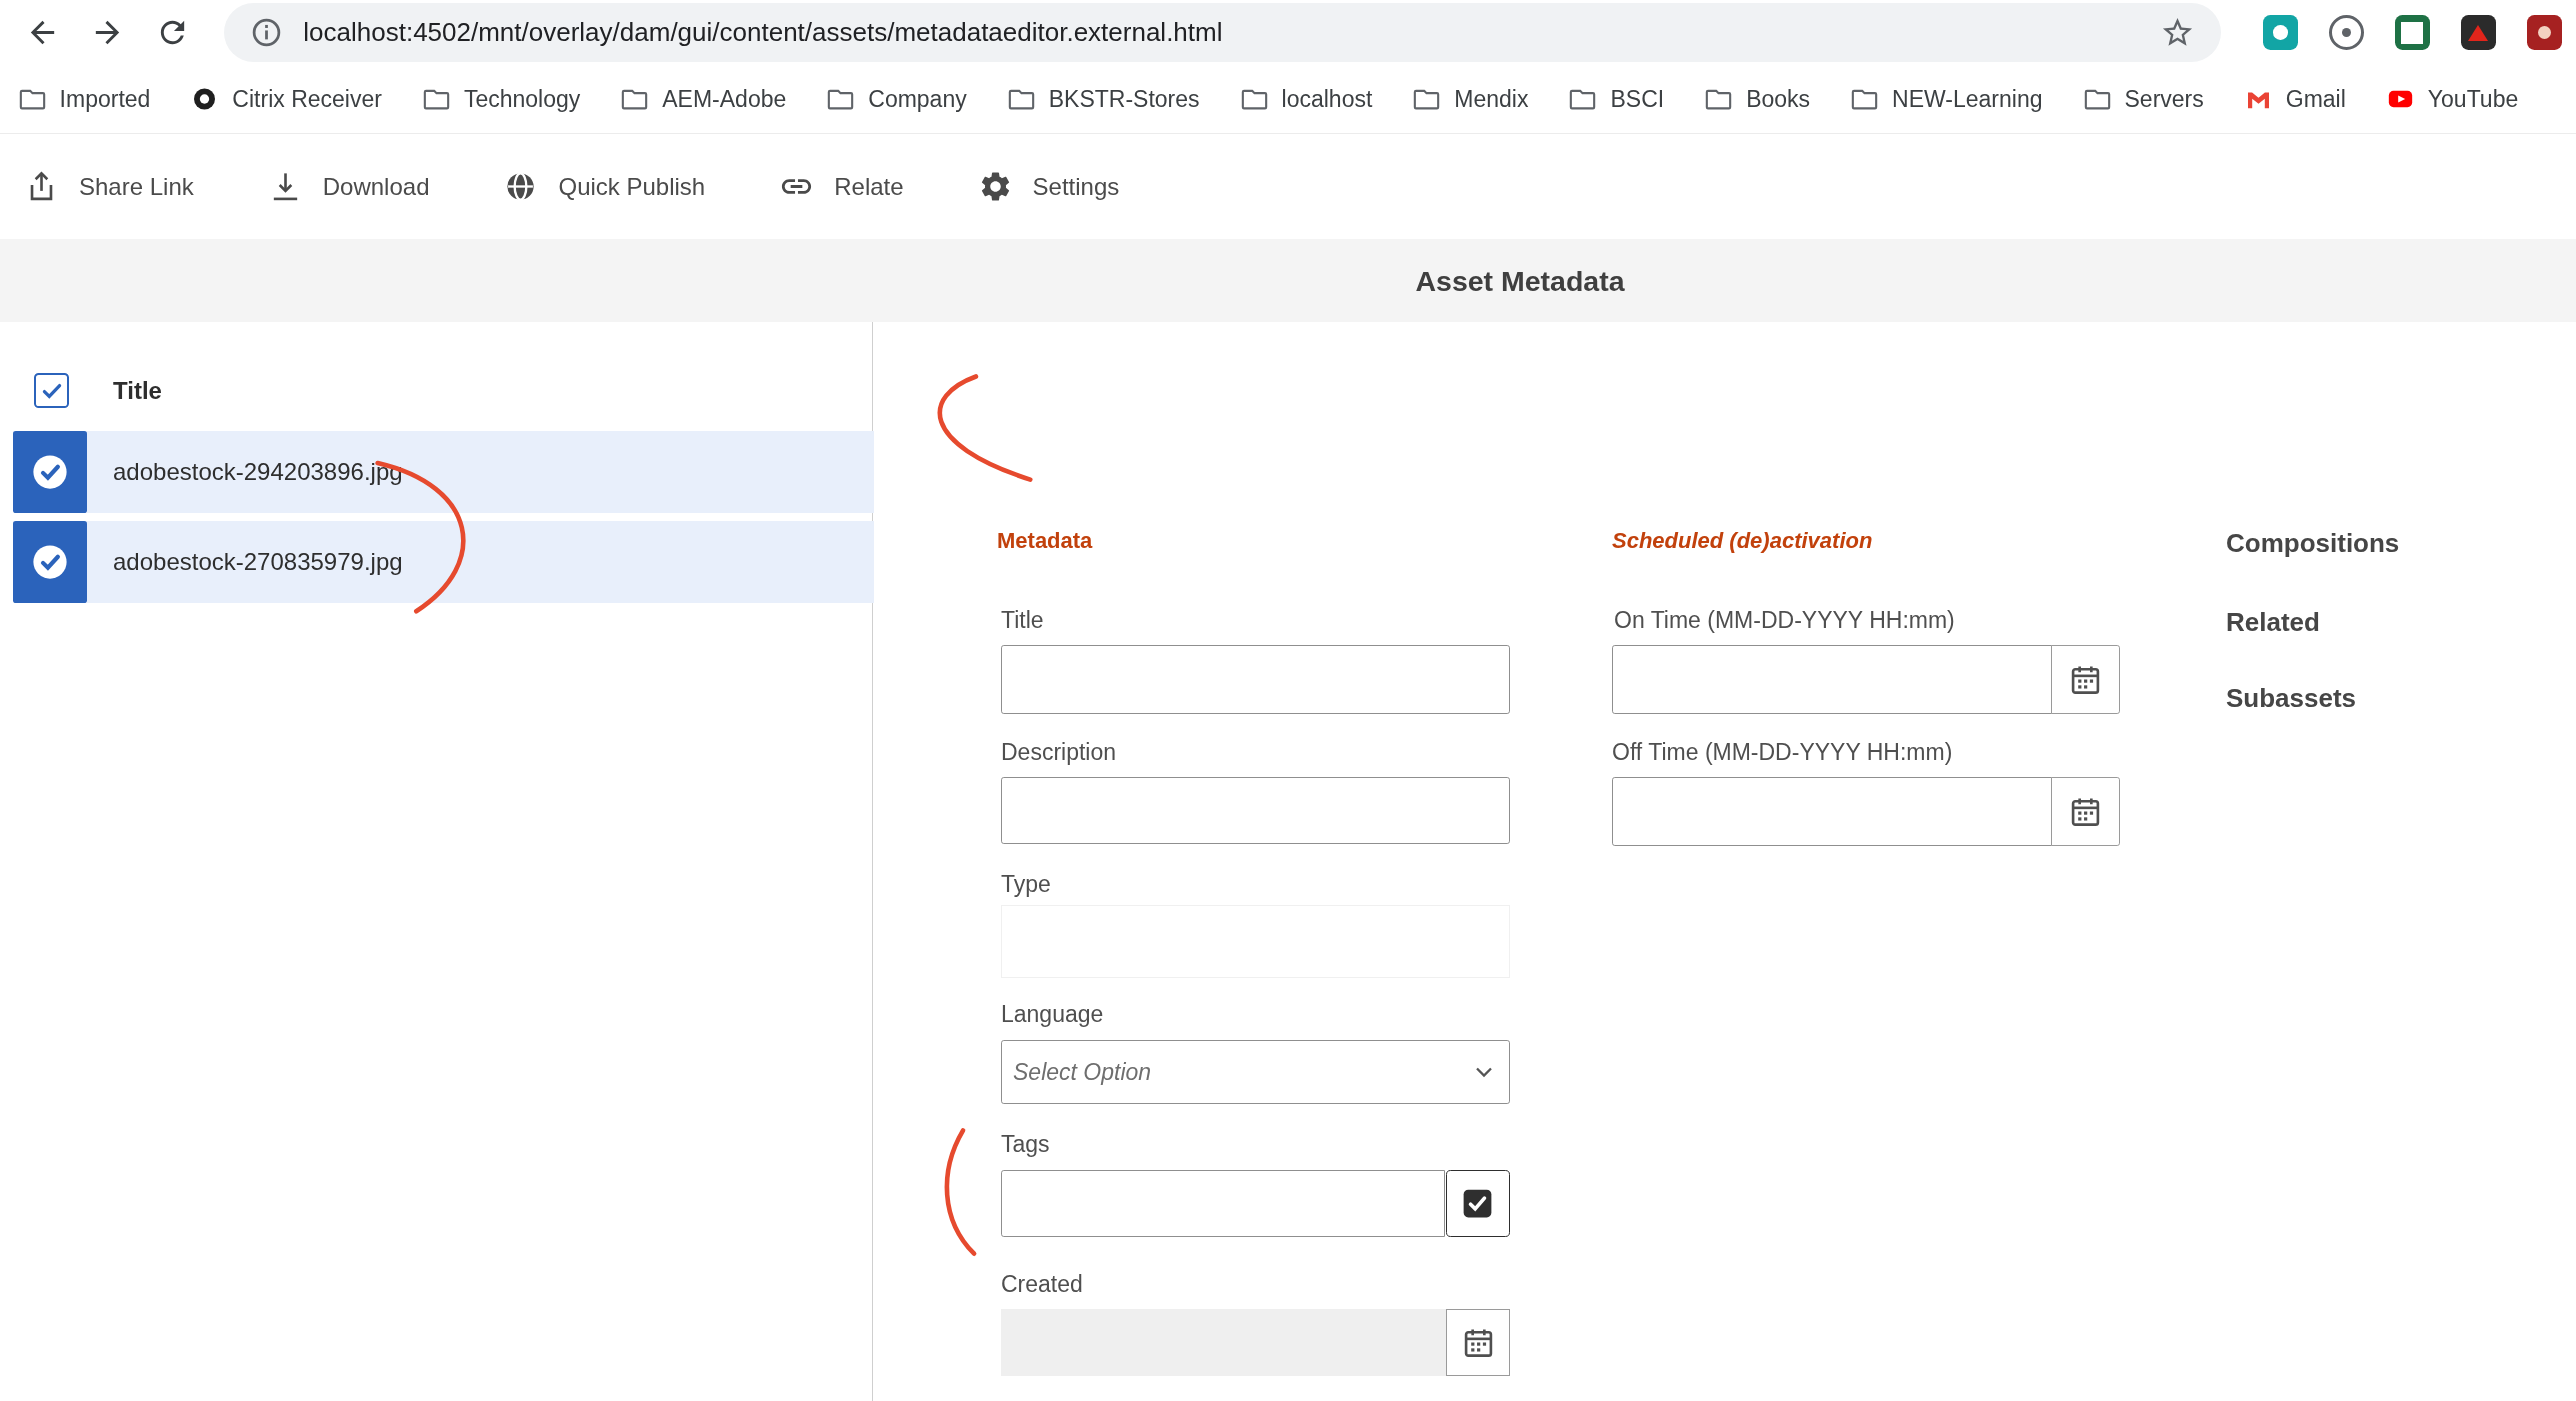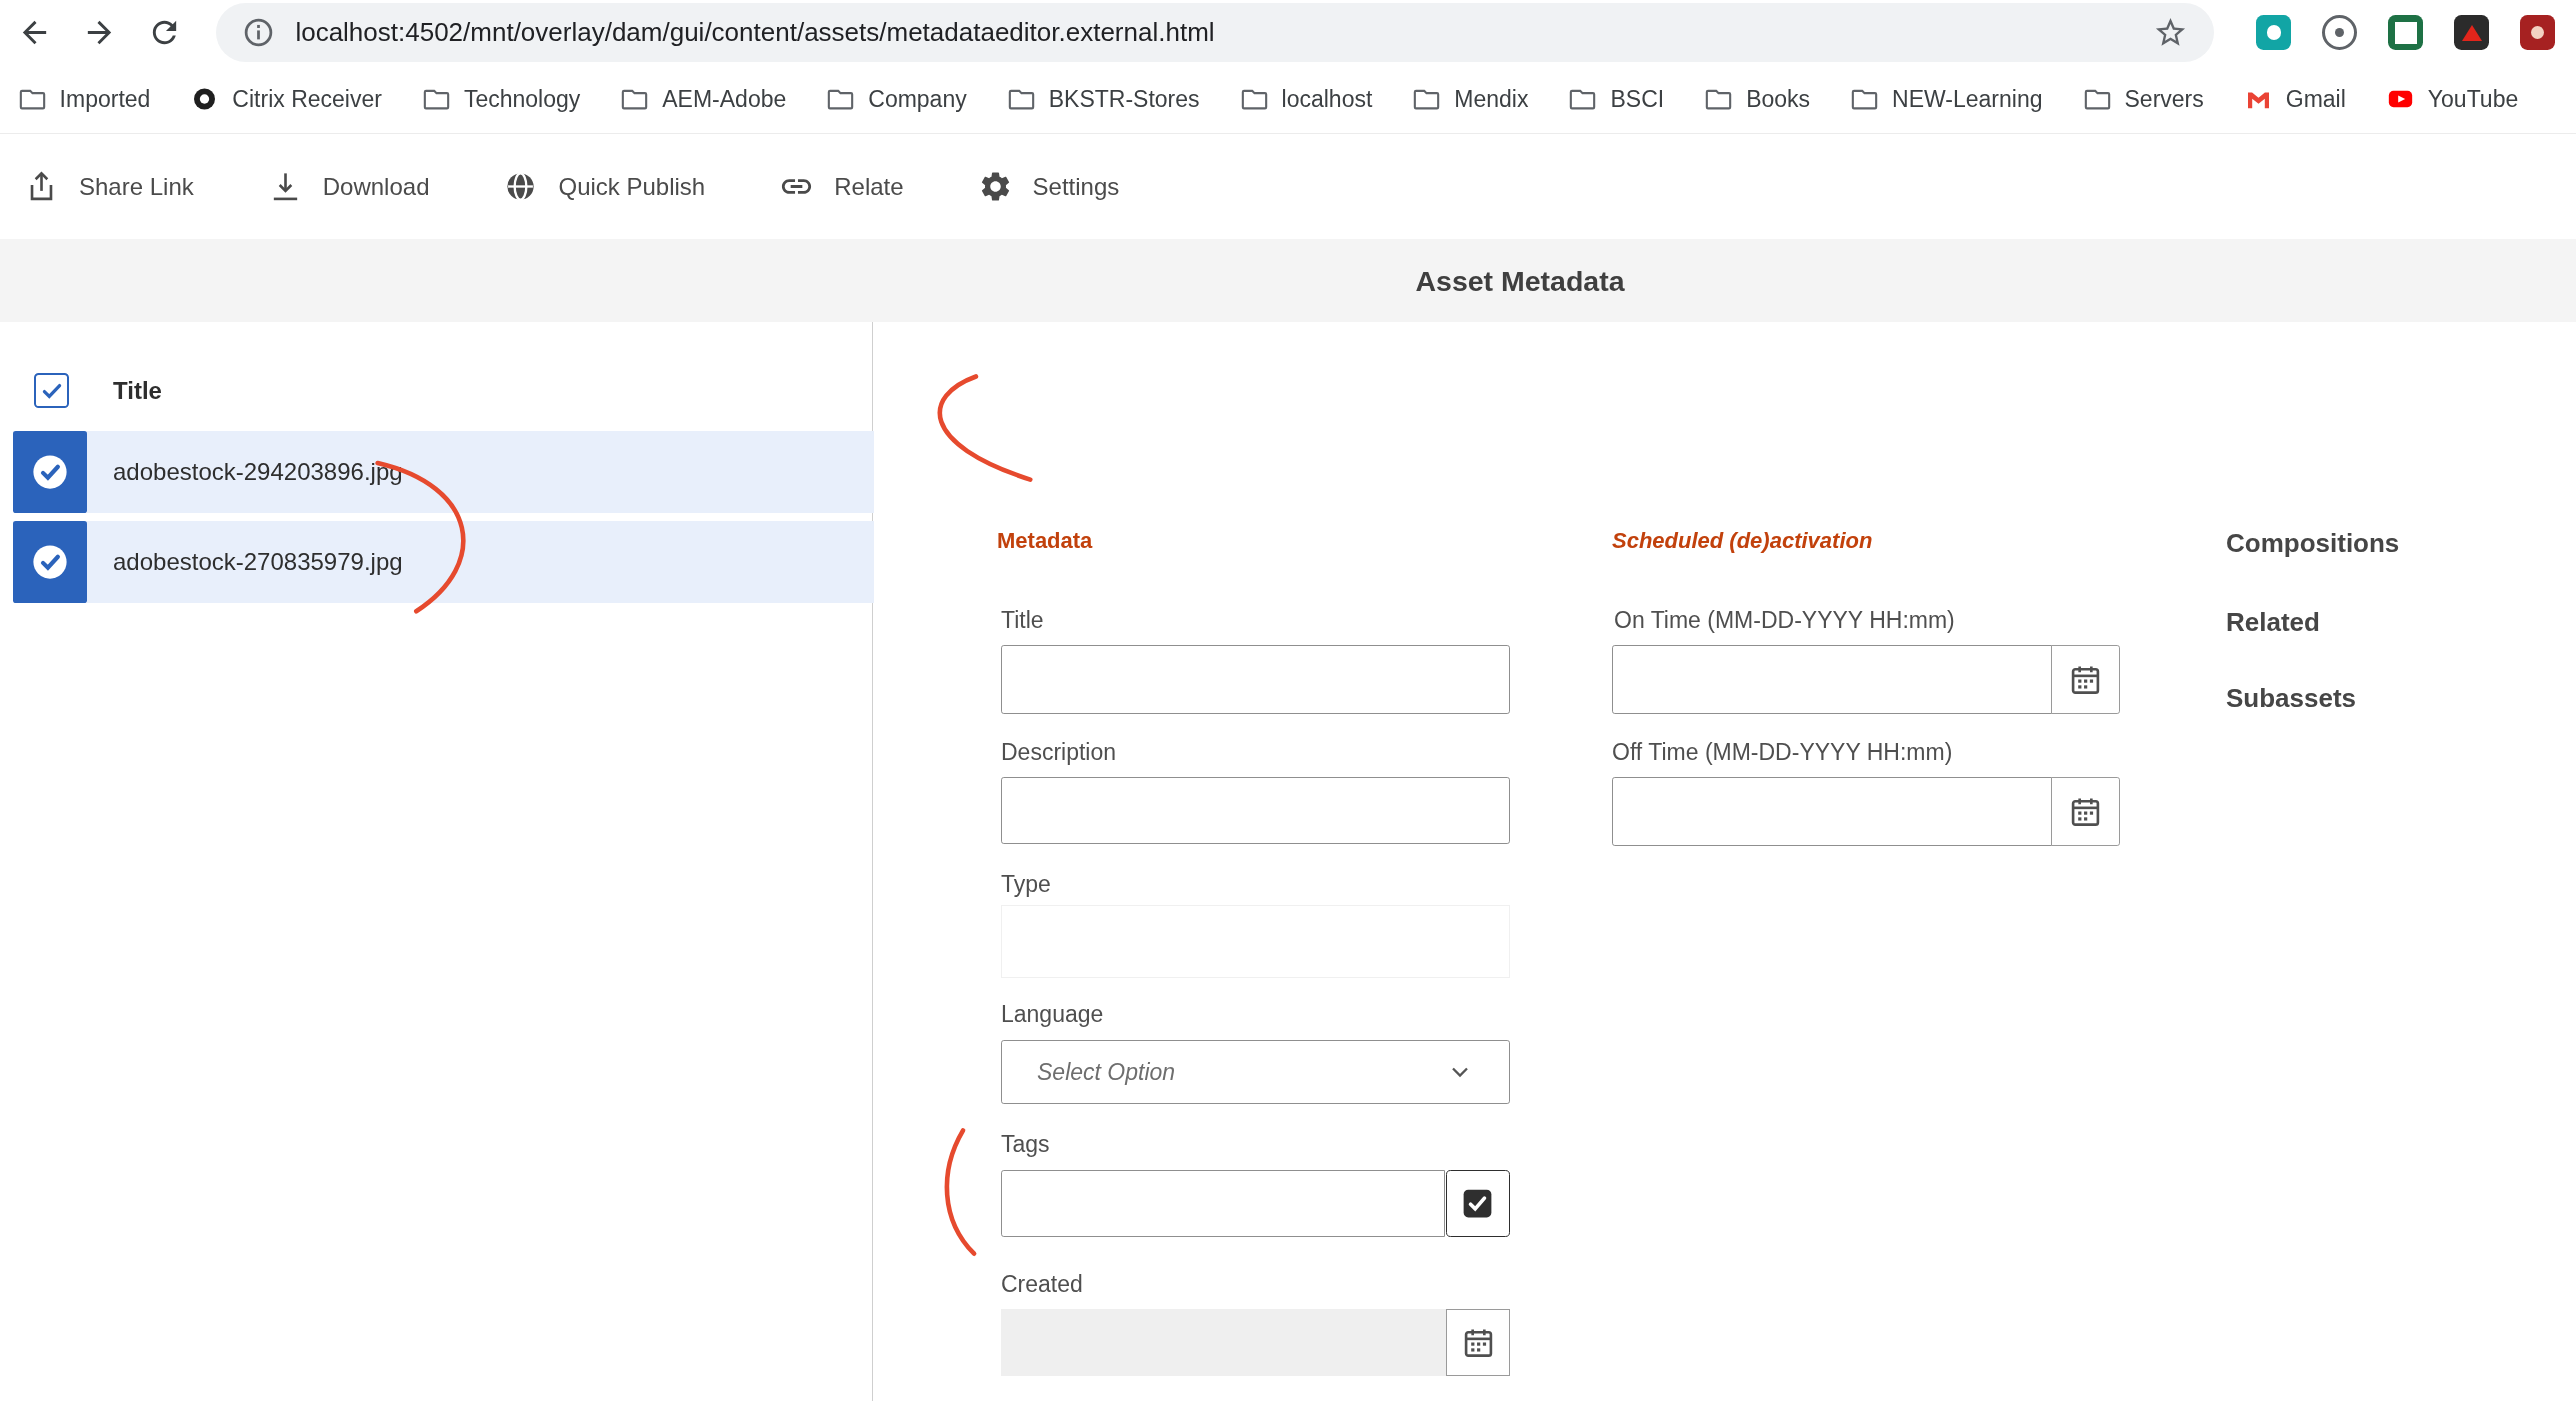--- a/index.html
+++ b/index.html
@@ -6,21 +6,21 @@
     --accent-blue:#2b63bb;
     --selection-bg:#e8effb;
     --annotation-red:#e64a2e;
     --chrome-gray:#4a4a4a;
   }
   *{box-sizing:border-box;margin:0;padding:0;}
   body{font-family:"Liberation Sans",sans-serif;background:#fff;}
   .page{position:relative;width:2576px;height:1401px;background:#fff;overflow:hidden;}
 
   
-  .chrome-top{position:absolute;top:0;left:0;right:0;height:65px;background:#fff;display:flex;align-items:center;padding:0 14px;}
+  .chrome-top{position:absolute;top:0;left:8px;right:0;height:65px;background:#fff;display:flex;align-items:center;padding:0 14px;}
   .nav-btn{width:41px;height:41px;display:flex;align-items:center;justify-content:center;margin-right:24px;cursor:pointer;}
   .nav-btn svg{width:35px;height:35px;}
   .url-bar{height:59px;width:1998px;border-radius:29.5px;background:#f0f2f4;display:flex;align-items:center;padding:0 26px;margin-left:7.4px;}
   .url-bar .info{width:33px;height:33px;flex:none;}
   .url-text{flex:1;margin-left:20px;font-size:26px;color:#202124;white-space:nowrap;overflow:hidden;}
   .star{width:35px;height:35px;flex:none;}
   .extensions{display:flex;align-items:center;gap:31px;margin-left:42px;}
   .ext{width:35px;height:35px;border-radius:7.4px;display:flex;align-items:center;justify-content:center;}
   .ext-1{background:#12a5a5;}
   .ext-1 i{width:14.7px;height:14.7px;border-radius:50%;background:#fff;display:block;}
@@ -66,21 +66,21 @@
   
   .right-panel{position:absolute;top:322px;left:874px;right:0;bottom:0;background:#fff;}
   .tabs{position:absolute;top:71px;left:153px;display:flex;gap:61px;}
   .tab{font-size:25px;color:#6f6f6f;padding-bottom:13px;cursor:pointer;white-space:nowrap;}
   .tab.active{color:#1f1f1f;font-weight:600;border-bottom:3.7px solid #2f2f2f;}
 
   .col-heading{position:absolute;font-size:22px;font-weight:700;color:#c2410c;}
   .field-label{position:absolute;font-size:23px;color:#4f4f4f;}
   .text-input{position:absolute;width:509px;height:69px;border:0.9px solid #8f8f8f;border-radius:2.8px;background:#fff;font-family:inherit;font-size:24px;padding:0 16.6px;color:#222;}
   .type-box{position:absolute;left:127px;top:583px;width:509px;height:73px;background:#fff;border:0.9px solid #f0f0f0;}
-  .select-box{position:absolute;left:127px;top:718px;width:509px;height:64px;border:0.9px solid #8f8f8f;border-radius:2.8px;background:#fff;display:flex;align-items:center;justify-content:space-between;padding:0 35px;cursor:pointer;}
+  .select-box{position:absolute;left:127px;top:718px;width:509px;height:64px;border:0.9px solid #8f8f8f;border-radius:2.8px;background:#fff;display:flex;align-items:center;justify-content:space-between;padding:0 11px;cursor:pointer;}
   .select-box .placeholder{font-size:23px;font-style:italic;color:#6e6e6e;}
   .select-box svg{width:28px;height:28px;}
 
   .tags-row{position:absolute;left:127px;top:848px;display:flex;}
   .tags-input{width:444px;height:67px;border:0.9px solid #8f8f8f;border-radius:2.8px 0 0 2.8px;background:#fff;font-family:inherit;font-size:24px;padding:0 16.6px;}
   .tags-btn{width:64px;height:67px;margin-left:0.9px;border:1.8px solid #2e2e2e;border-radius:4.6px;background:#fff;display:flex;align-items:center;justify-content:center;cursor:pointer;}
   .tags-btn svg{width:37px;height:37px;}
 
   .created-box{position:absolute;left:127px;top:987px;width:509px;height:67px;background:#efefef;}
   .icon-btn{border:0.9px solid #9a9a9a;background:#fff;display:flex;align-items:center;justify-content:center;cursor:pointer;}

